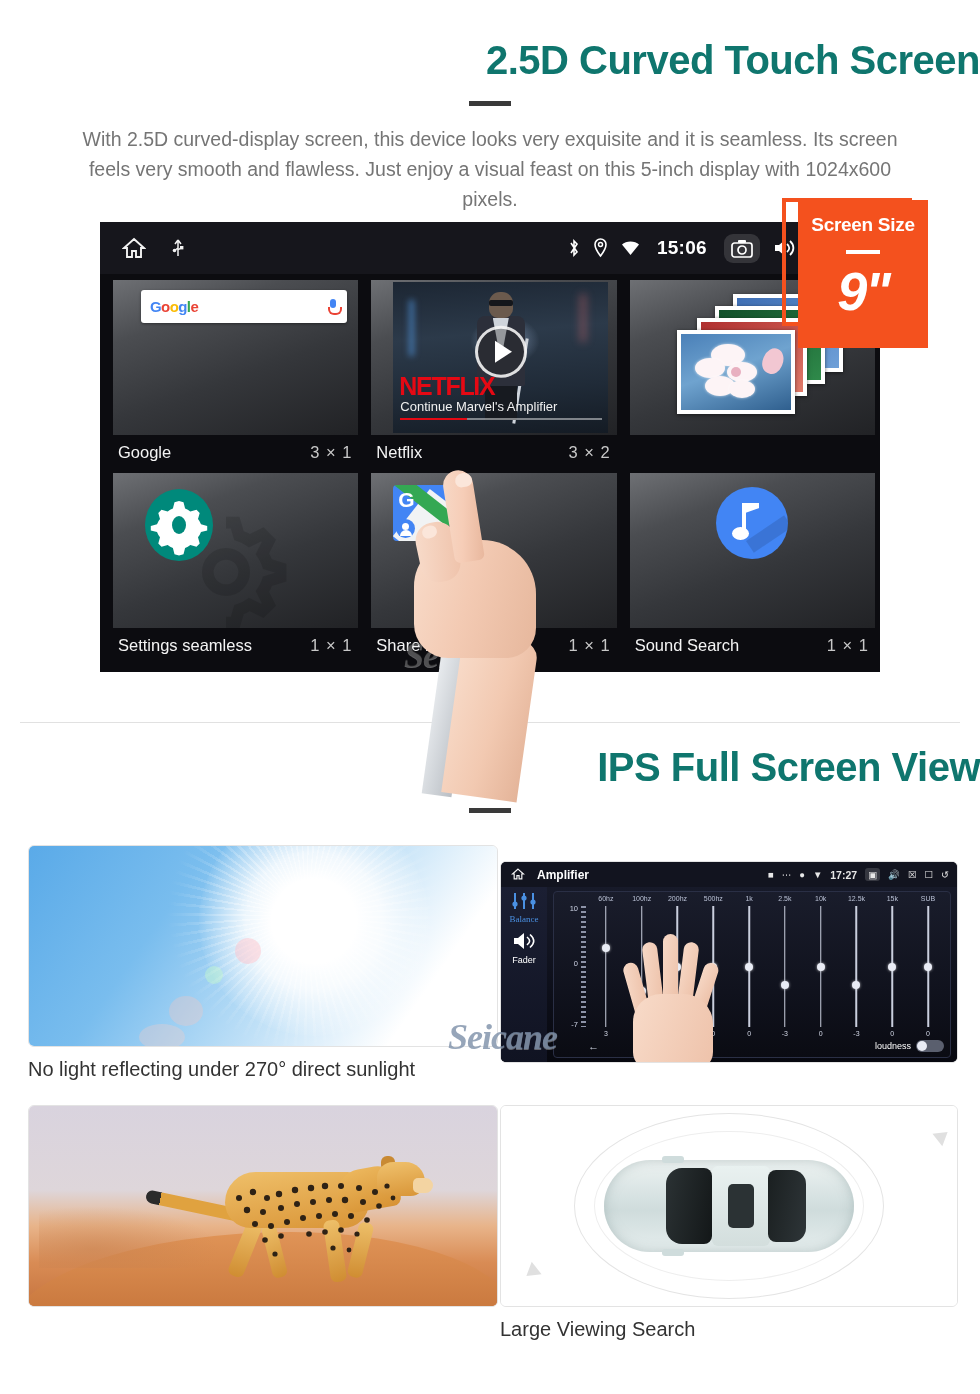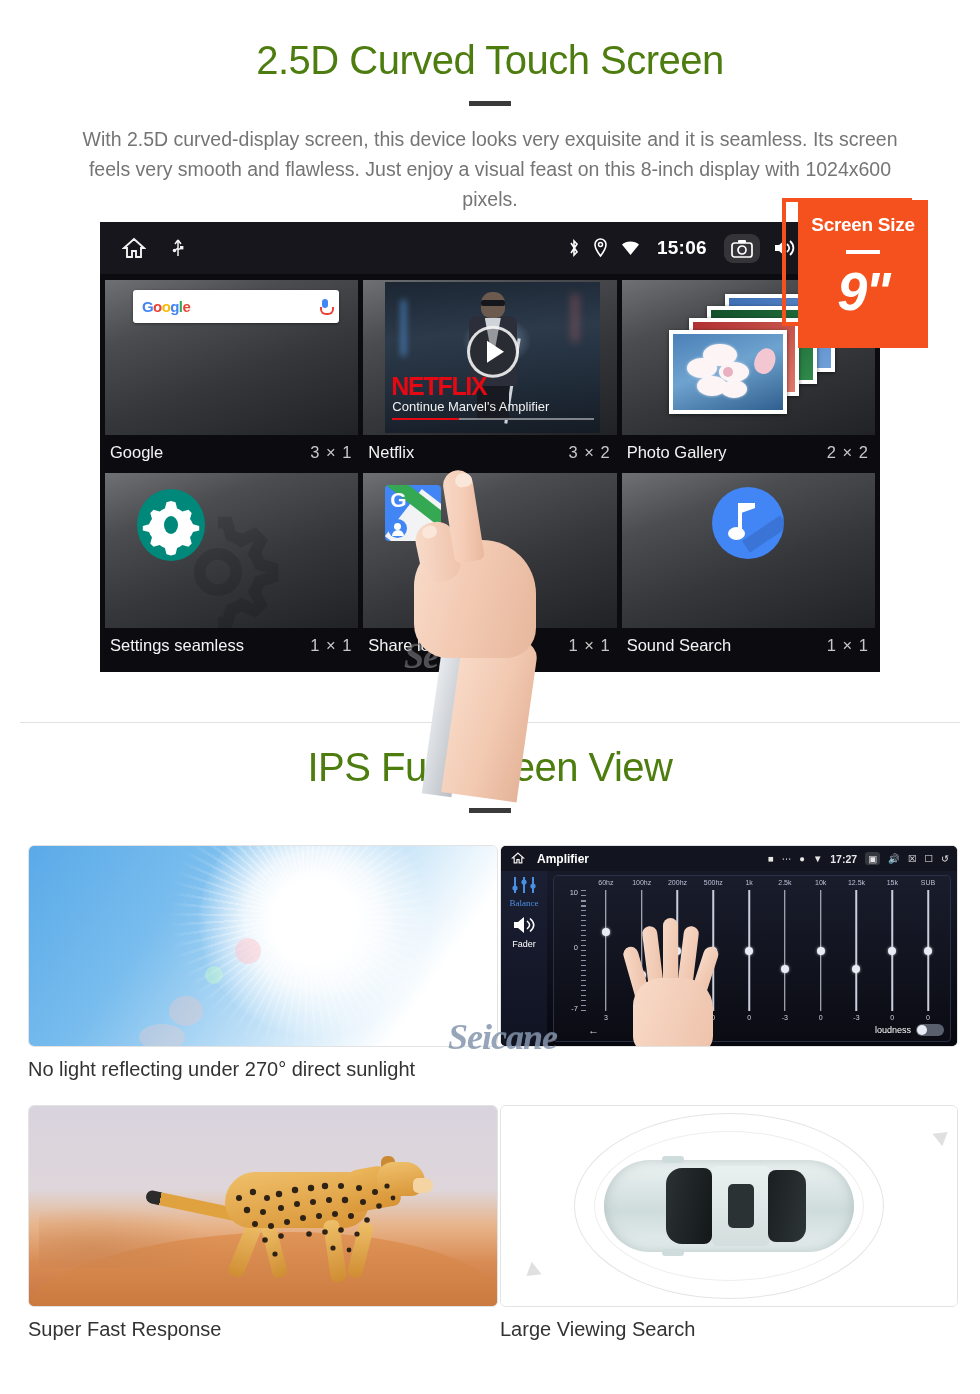--- a/index.html
+++ b/index.html
@@ -6,24 +6,24 @@
   html, body {
     width: 980px; height: 1394px;
     background: #ffffff;
     font-family: "Liberation Sans", sans-serif;
     overflow: hidden;
   }
   .page { position: relative; width: 980px; height: 1394px; }
 
   
   .sec-title {
-    text-align: center;
+    text-align: right;
     font-size: 40px;
-    font-weight: normal;
-    color: #4d7c0f;
+    font-weight: bold;
+    color: #0f766e;
     letter-spacing: -0.5px;
   }
   #section1 .sec-title { padding-top: 38px; }
   .title-rule {
     width: 42px; height: 5px; background: #3a3a3a;
     margin: 18px auto 0 auto;
   }
   .sec-desc {
     width: 840px; margin: 18px auto 0 auto;
     text-align: center;
@@ -49,21 +49,21 @@
   .sb-time { color: #ffffff; font-size: 19px; font-weight: bold; letter-spacing: 0.3px; margin: 0 4px; }
   .sb-cam-hl { background: rgba(255,255,255,0.13); border-radius: 9px; padding: 5px 7px; display: flex; }
 
   .widget-grid {
     position: relative;
     padding: 6px 5px 0 5px;
     display: grid;
     grid-template-columns: repeat(3, 1fr);
     gap: 4px 5px;
   }
-  .wcell { position: relative; }
+  .wcell { position: relative; margin-left: 8px; }
   .wthumb {
     position: relative; height: 155px;
     background: linear-gradient(160deg,#6e7074 0%,#4b4d51 26%,#35373b 58%,#212225 100%);
     overflow: hidden;
   }
   .wlabel {
     height: 34px; display: flex; align-items: center; justify-content: space-between;
     padding: 0 6px 0 5px; background: #0c0c10;
   }
   .wlabel .nm { color: #f4f4f4; font-size: 16.5px; }
@@ -206,21 +206,21 @@
   #section2 .sec-title { font-size: 40px; }
   .cards { position:absolute; left:0; top:845px; width:980px; }
   .card { position:absolute; }
   .card .shot {
     border:1px solid #e3e3e3; border-radius:6px; overflow:hidden; background:#fff;
     position: relative;
   }
   .card .cap { font-size: 20px; color:#333; margin-top: 11px; }
 
   .c1 { left:28px; top:0;   width:470px; }
-  .c2 { left:500px; top:0;  width:458px; }
+  .c2 { left:500px; top:16px;  width:458px; }
   .c3 { left:28px; top:260px; width:470px; }
   .c4 { left:500px; top:260px; width:458px; }
 
   .sun-img { height:200px; position:relative; overflow:hidden;
     background: linear-gradient(125deg,#5aaae8 0%,#79bdee 30%,#bfe0f7 58%,#ffffff 82%);
   }
   .sun-core { position:absolute; right:68px; top:-40px; width:230px; height:230px; border-radius:50%;
     background: radial-gradient(circle, #ffffff 26%, rgba(255,255,255,.82) 42%, rgba(255,255,255,0) 72%); }
   .sun-rays { position:absolute; right:40px; top:-80px; width:300px; height:300px;
     background: repeating-conic-gradient(from 0deg at 50% 50%,
@@ -322,21 +322,21 @@
   .a2 { left:24px; bottom:26px; border-right:13px solid #e0e0e0; border-top:8px solid transparent; border-bottom:8px solid transparent; transform: rotate(-38deg);}
 </style>
 </head>
 <body>
 
 <div class="page">
 
   <div id="section1">
     <div class="sec-title">2.5D Curved Touch Screen</div>
     <div class="title-rule"></div>
-    <div class="sec-desc">With 2.5D curved-display screen, this device looks very exquisite and it is seamless. Its screen feels very smooth and flawless. Just enjoy a visual feast on this 8-inch display with 1024x600 pixels.</div>
+    <div class="sec-desc">With 2.5D curved-display screen, this device looks very exquisite and it is seamless. Its screen feels very smooth and flawless. Just enjoy a visual feast on this 5-inch display with 1024x600 pixels.</div>
   </div>
 
   <div class="badge-out"></div>
   <div class="badge">
     <div class="bt">Screen Size</div>
     <div class="brule"></div>
     <div class="bv">9"</div>
   </div>
 
   <div class="device-wrap">
@@ -465,24 +465,20 @@
                 <div class="fl-bud"></div>
                 <div class="fl-p" style="left:30px;top:10px;width:34px;height:22px;"></div>
                 <div class="fl-p" style="left:14px;top:24px;width:30px;height:20px;"></div>
                 <div class="fl-p" style="left:46px;top:28px;width:30px;height:20px;"></div>
                 <div class="fl-p" style="left:24px;top:42px;width:30px;height:20px;"></div>
                 <div class="fl-p" style="left:48px;top:46px;width:26px;height:18px;"></div>
                 <div class="fl-c"></div>
               </div>
             </div>
           </div>
-        </div>
-        <div class="wlabel">
-          <span class="nm">Photo Gallery</span>
-          <span class="sz">2 × 2</span>
         </div>
       </div>
 
       <div class="wcell">
         <div class="wthumb">
           <span class="gear-ghost">
             <svg viewBox="0 0 100 100" width="130" height="130">
                 <path d="M50 12 l7 0 3 10 a28 28 0 0 1 8 4 l10-5 5 5 -5 10 a28 28 0 0 1 4 8 l10 3 0 7 -10 3 a28 28 0 0 1 -4 8 l5 10 -5 5 -10 -5 a28 28 0 0 1 -8 4 l-3 10 -7 0" fill="none" stroke="#000" stroke-width="9"></path>
                 <circle cx="50" cy="50" r="14" fill="none" stroke="#000" stroke-width="9"></circle>
               </svg>
@@ -766,21 +762,20 @@
                 <circle cx="54" cy="90" r="2.6"></circle>
                   <circle cx="112" cy="84" r="2.6"></circle>
                   <circle cx="128" cy="86" r="2.4"></circle>
                 <circle cx="166" cy="22" r="2.6"></circle>
                   <circle cx="172" cy="34" r="2.4"></circle>
               </g>
             </svg>
           </div>
         </div>
       </div>
-      <div class="cap">Super Fast Response</div>
     </div>
 
     <div class="card c4">
       <div class="shot">
         <div class="car-img">
           <div class="ring"></div>
           <div class="ring ring2"></div>
           <span class="arrow a1"></span>
           <span class="arrow a2"></span>
           <div class="car">

